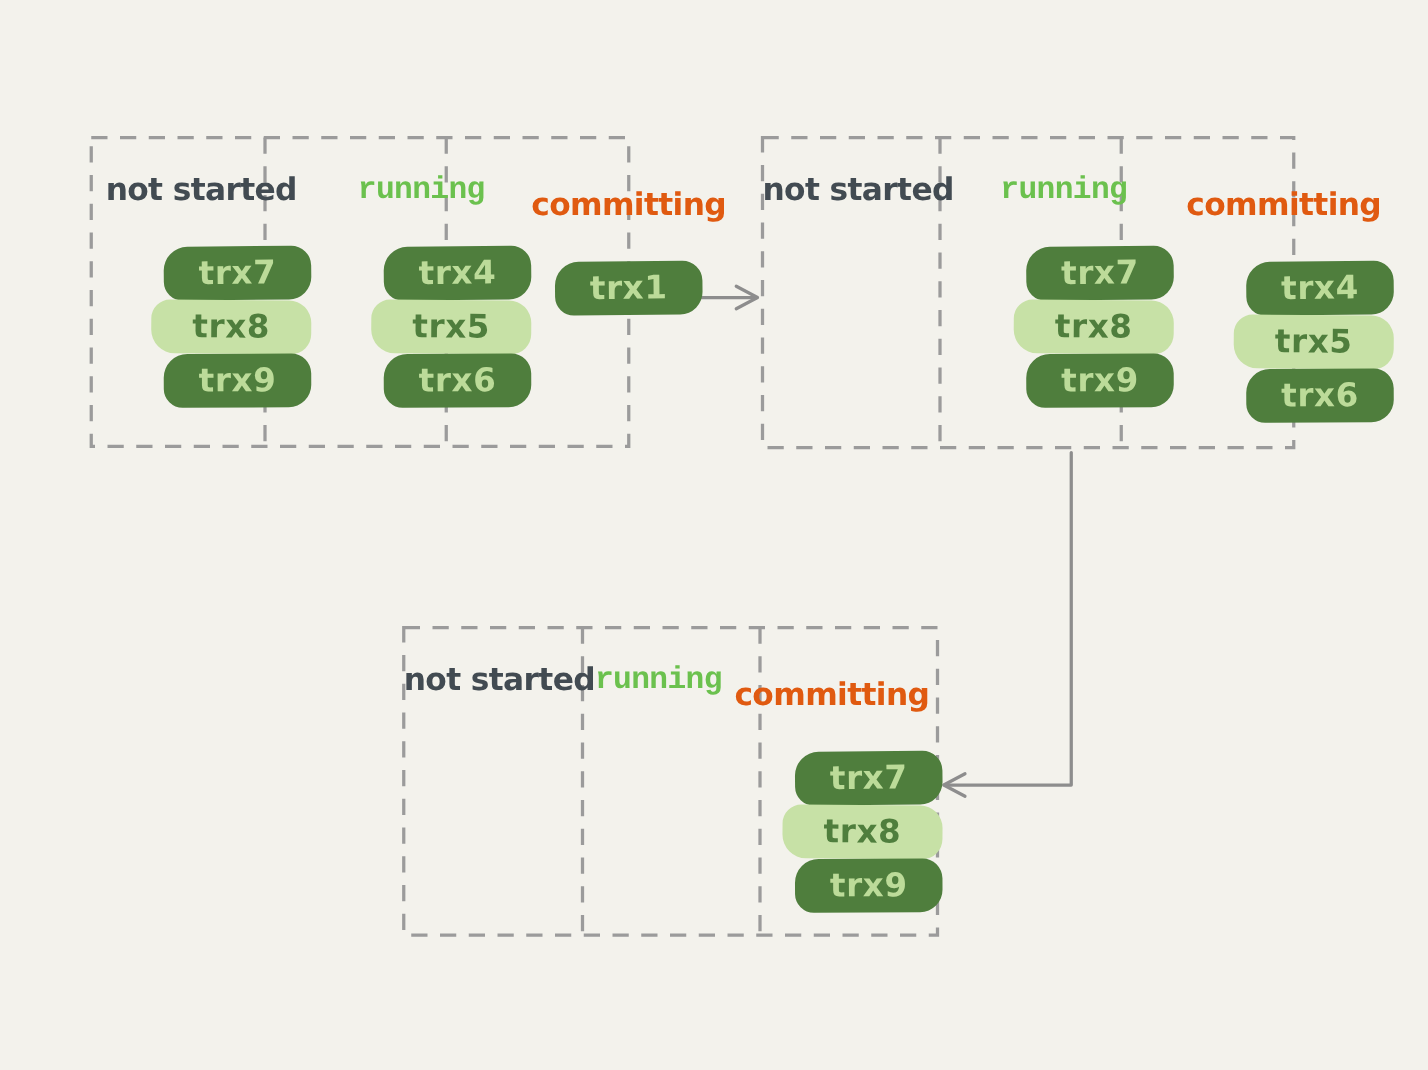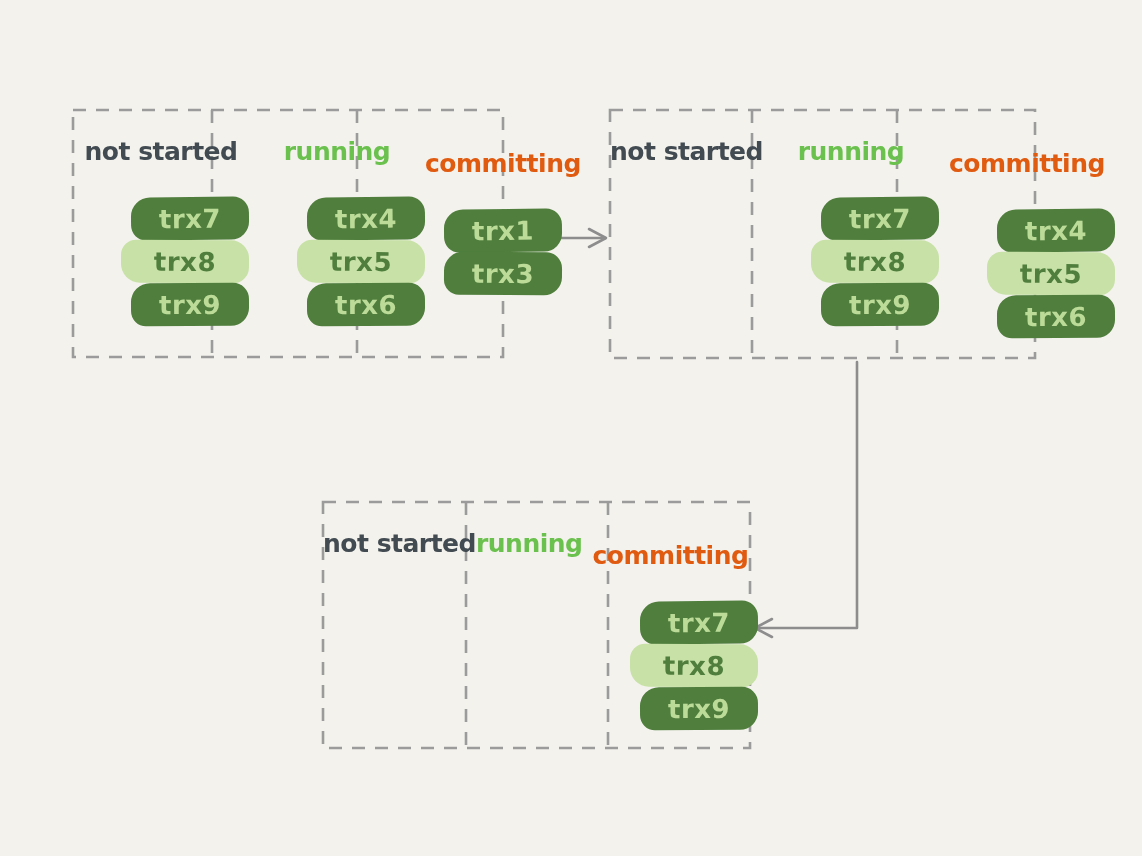--- a/index.html
+++ b/index.html
@@ -50,21 +50,21 @@
   }
   .col-label {
     margin-top: 25px;
     font-size: 25px;
     font-weight: bold;
     line-height: 34px;
     white-space: nowrap;
     letter-spacing: -0.5px;
   }
   .lbl-not-started { color: var(--label-not-started, #424b52); }
-  .lbl-running     { color: var(--label-running, #6bc14e); }
+  .lbl-running     { color: var(--label-running, #6bc14e); font-family: Liberation Mono, monospace; }
   .lbl-committing  { color: var(--label-committing, #e05a10); margin-top: 37px; }
   .stack {
     margin-top: 28px;
     display: flex;
     flex-direction: column;
     align-items: flex-end;
   }
   .pill {
     height: 43px;
     display: flex;
@@ -141,21 +141,20 @@
       <div class="stack">
         <div class="pill dark">trx4</div>
         <div class="pill light">trx5</div>
         <div class="pill dark">trx6</div>
       </div>
     </div>
     <div class="col">
       <div class="col-label lbl-committing">committing</div>
       <div class="stack">
         <div class="pill dark">trx1</div>
-        <div class="pill dark">trx3</div>
       </div>
     </div>
   </div>
 
   <div class="panel panel-2">
     <div class="col">
       <div class="col-label lbl-not-started">not started</div>
     </div>
     <div class="col">
       <div class="col-label lbl-running">running</div>

